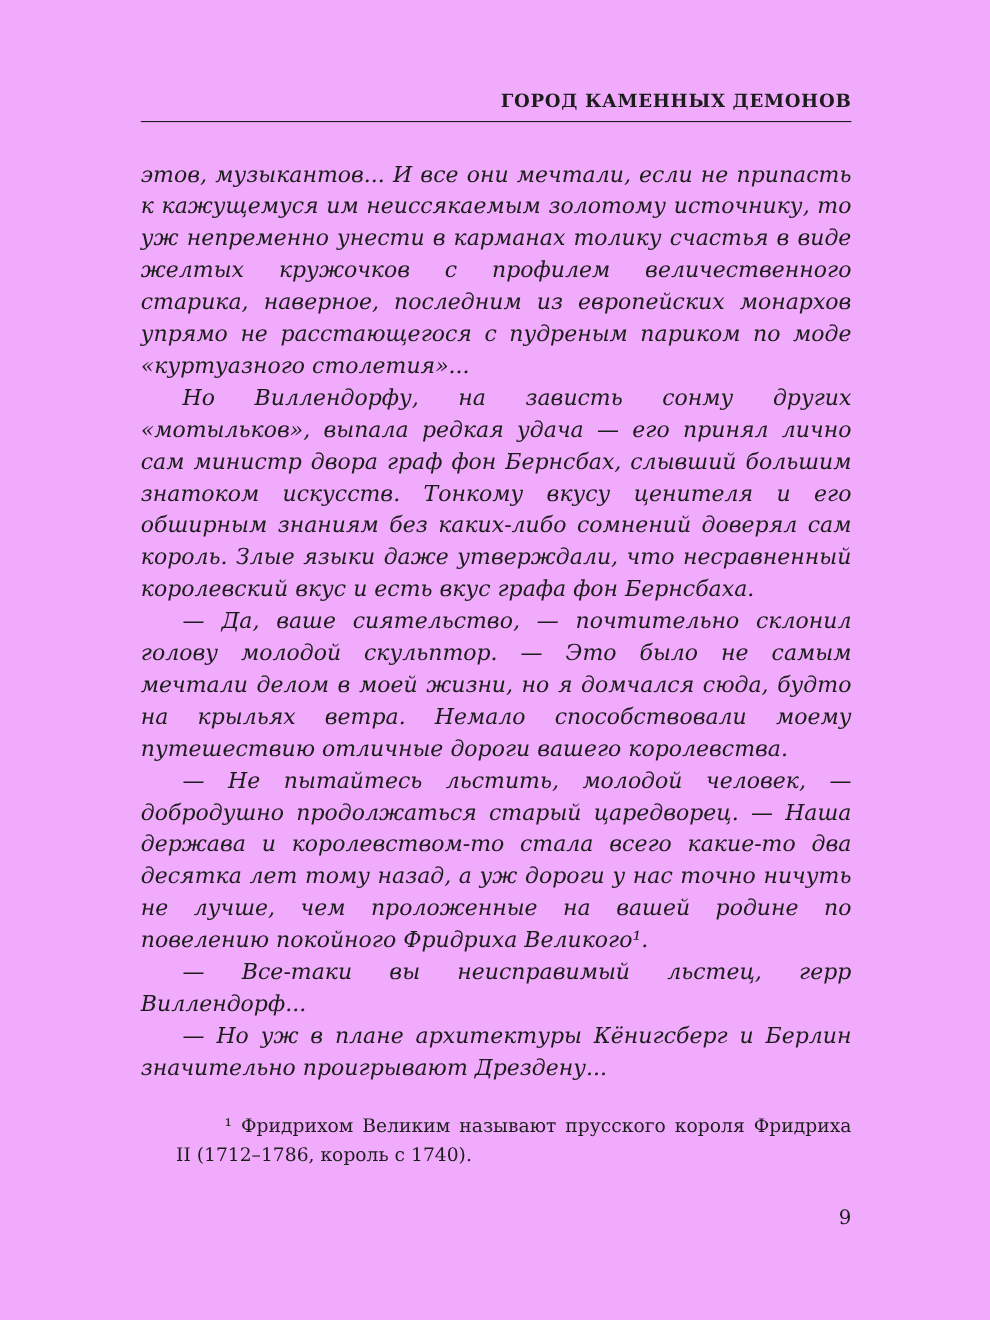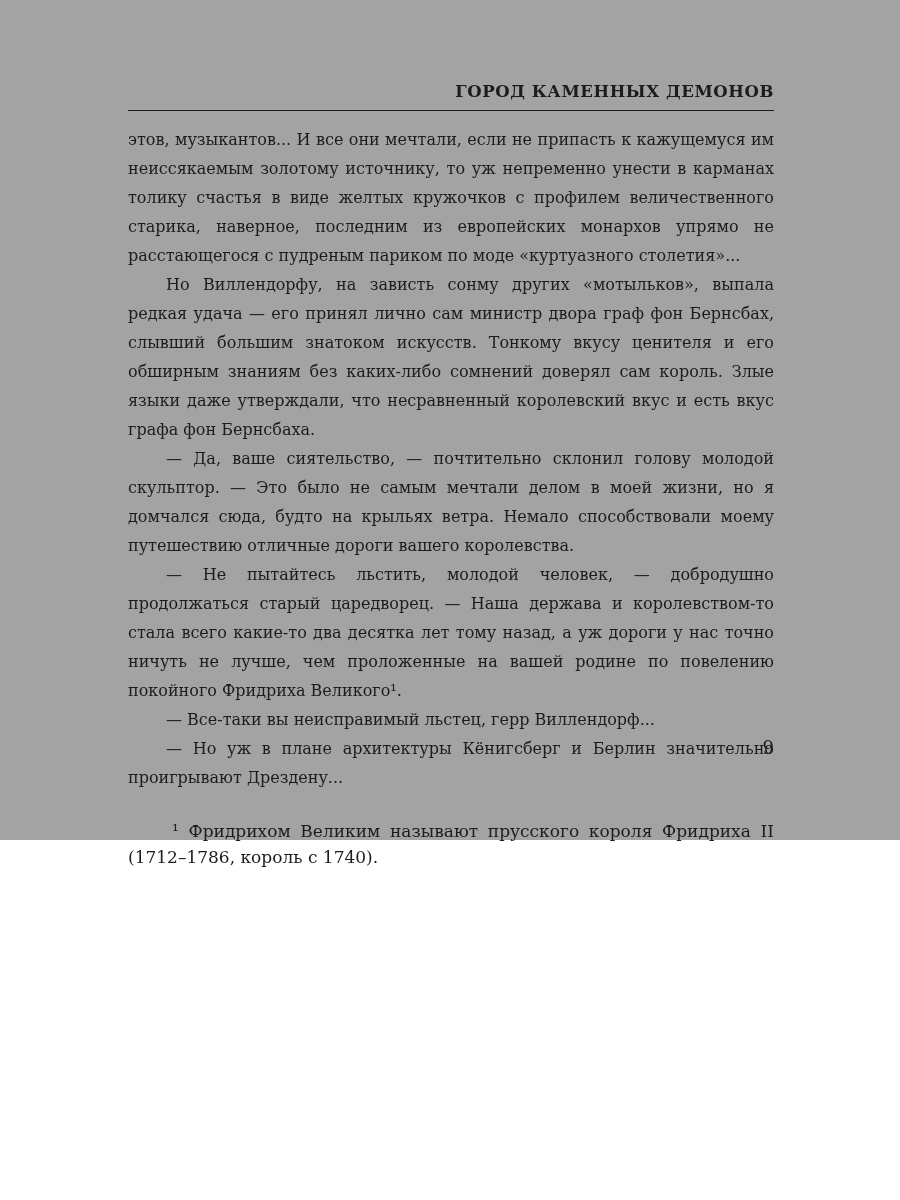--- a/index.html
+++ b/index.html
@@ -7,52 +7,53 @@
   body {
     width: 900px;
     height: 1200px;
     font-family: "DejaVu Serif", "Liberation Serif", serif;
     color: #1c1c1c;
     overflow: hidden;
   }
   .page {
     position: relative;
     width: 900px;
-    height: 840px;
-    background: #a3a3a3;
+    height: 1200px;
+    background: #f0abfc;
     padding: 82px 126px 0 128px;
   }
   .running-header-title {
     text-align: right;
     font-size: 16.5px;
     font-weight: bold;
     letter-spacing: 0.6px;
     color: #1c1c1c;
   }
   .header-rule {
     border-bottom: 1.5px solid #1c1c1c;
     margin-top: 9px;
   }
   .page-body {
-    margin-top: 14px;
-    font-size: 16px;
+    margin-top: 33px;
+    font-size: 20px;
     line-height: 29px;
     text-align: justify;
     hyphens: auto;
+    font-style: italic;
     -webkit-hyphens: auto;
   }
   .para { text-indent: 38px; }
   .para.no-indent { text-indent: 0; }
   .footnote {
     margin-top: 26px;
     font-size: 17px;
     line-height: 26px;
     text-align: justify;
   }
-  .footnote-text { text-indent: 44px; }
+  .footnote-text { text-indent: 44px; margin-left: 32px; }
   .page-number {
     position: absolute;
     right: 126px;
     bottom: 82px;
     font-size: 18px;
     color: #1c1c1c;
   }
 </style>
 </head>
 <body>

